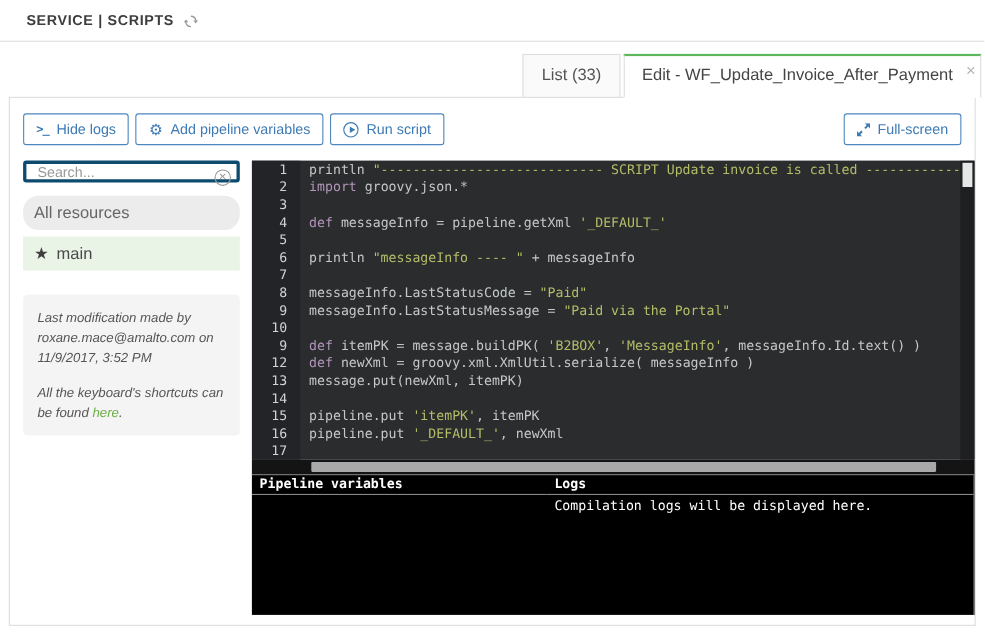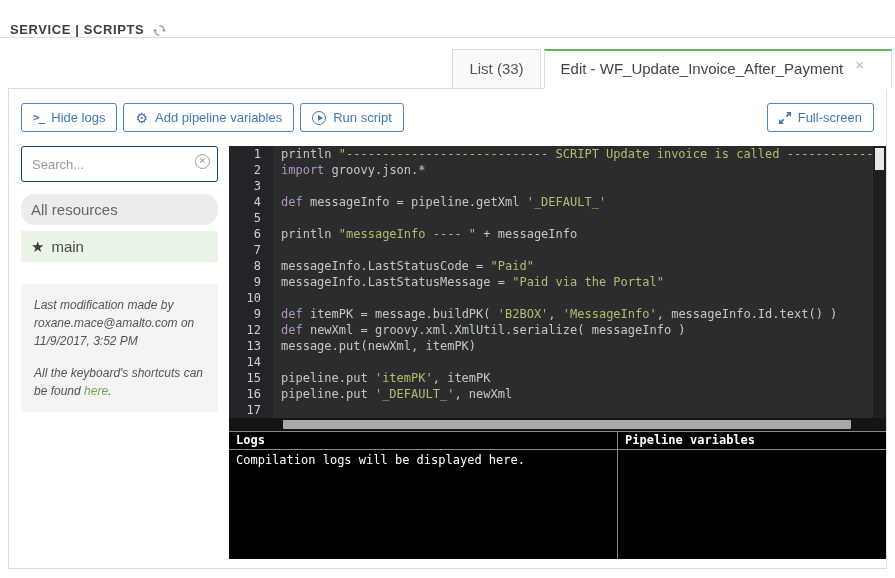--- a/index.html
+++ b/index.html
@@ -5,37 +5,37 @@
   * { box-sizing: border-box; }
   html,body { margin:0; padding:0; }
   body {
     width:895px; height:578px; overflow:hidden;
     background:#fff; font-family:"Liberation Sans", sans-serif;
     color:#444;
   }
 
   
   .app-header {
-    height:38px; display:flex; align-items:flex-end; gap:9px;
-    padding:0 10px; border-bottom:1px solid #ddd;
+    height:38px; display:flex; align-items:center; gap:9px;
+    padding:0 24px; border-bottom:1px solid #ddd;
   }
   .breadcrumb { font-size:13px; font-weight:bold; letter-spacing:.6px; color:#3d3d3d; }
   .refresh-icon { display:inline-flex; margin-top:1px; cursor:pointer; }
 
   
   .tabs { display:flex; align-items:flex-end; margin:10px 0 0 12px; position:relative; z-index:2;justify-content:flex-end; }
   .tab {
     font-size:15px; color:#555; background:#fafafa;
     border:1px solid #ddd; padding:10px 16px 11px; margin-right:3px;
     position:relative; top:1px; cursor:pointer; white-space:nowrap;
   }
   .tab--active {
     background:#fff; color:#444;
     border-top:2px solid #5cb85c; border-bottom:1px solid #fff;
-    padding-top:9px; padding-right:27px;
+    padding-top:9px; padding-right:4px;
   }
   .tab-close { color:#b5b5b5; font-size:15px; margin-left:12px; position:relative; top:-4px; cursor:pointer; }
 
   
   .panel {
     margin:0 8px; border:1px solid #ddd; background:#fff;
     height:481px; position:relative; z-index:1;
   }
 
   
@@ -53,21 +53,21 @@
   .icon-play::after { content:""; display:block; width:0; height:0; border-left:5px solid currentColor; border-top:3px solid transparent; border-bottom:3px solid transparent; margin-left:2px; }
   .icon-expand { display:inline-flex; }
 
   
   .panel-body { display:flex; padding:2px 0 0 12px; }
 
   
   .sidebar { width:197px; margin-right:11px; flex:none; }
   .search-wrap { position:relative; margin-bottom:12px; }
   .search-input {
-    width:100%; height:36px; border:1px solid #0c4a6e; border-radius:3px;
+    width:100%; height:20px; border:3px solid #0c4a6e; border-radius:3px;
     padding:0 30px 0 10px; font-size:13px; color:#555; outline:none;
     font-family:"Liberation Sans", sans-serif;
   }
   .search-input::placeholder { color:#999; font-style:normal; }
   .search-clear {
     position:absolute; right:8px; top:8px; width:15px; height:15px;
     border:1px solid #9a9a9a; border-radius:50%; color:#9a9a9a;
     font-size:9px; line-height:13px; text-align:center; cursor:pointer;
   }
   .resource-item { padding:7px 10px; font-size:15px; color:#666; cursor:pointer; }
@@ -210,25 +210,25 @@
         <div class="code"><div class="cl"><span class="t-p">println </span><span class="t-s">"---------------------------- SCRIPT Update invoice is called --------------------------------"</span></div><div class="cl"><span class="t-k">import</span><span class="t-p"> groovy.json.*</span></div><div class="cl">&nbsp;</div><div class="cl"><span class="t-k">def</span><span class="t-p"> messageInfo = pipeline.getXml </span><span class="t-s">'_DEFAULT_'</span></div><div class="cl">&nbsp;</div><div class="cl"><span class="t-p">println </span><span class="t-s">"messageInfo ---- "</span><span class="t-p"> + messageInfo</span></div><div class="cl">&nbsp;</div><div class="cl"><span class="t-p">messageInfo.LastStatusCode = </span><span class="t-s">"Paid"</span></div><div class="cl"><span class="t-p">messageInfo.LastStatusMessage = </span><span class="t-s">"Paid via the Portal"</span></div><div class="cl">&nbsp;</div><div class="cl"><span class="t-k">def</span><span class="t-p"> itemPK = message.buildPK( </span><span class="t-s">'B2BOX'</span><span class="t-p">, </span><span class="t-s">'MessageInfo'</span><span class="t-p">, messageInfo.Id.text() )</span></div><div class="cl"><span class="t-k">def</span><span class="t-p"> newXml = groovy.xml.XmlUtil.serialize( messageInfo )</span></div><div class="cl"><span class="t-p">message.put(newXml, itemPK)</span></div><div class="cl">&nbsp;</div><div class="cl"><span class="t-p">pipeline.put </span><span class="t-s">'itemPK'</span><span class="t-p">, itemPK</span></div><div class="cl"><span class="t-p">pipeline.put </span><span class="t-s">'_DEFAULT_'</span><span class="t-p">, newXml</span></div><div class="cl">&nbsp;</div></div>
         <div class="vscroll">
           <div class="vscroll-thumb"></div>
         </div>
       </div>
       <div class="hscroll">
         <div class="hscroll-thumb"></div>
       </div>
 
       <div class="logs">
+        <div class="log-col log-col--right">
+          <div class="log-header">Pipeline variables</div>
+          <div class="log-body"></div>
+        </div>
         <div class="log-col log-col--left">
           <div class="log-header">Logs</div>
           <div class="log-body">Compilation logs will be displayed here.</div>
         </div>
-        <div class="log-col log-col--right">
-          <div class="log-header">Pipeline variables</div>
-          <div class="log-body"></div>
-        </div>
       </div>
     </div>
 
   </div>
 </div>
 
 </body></html>

